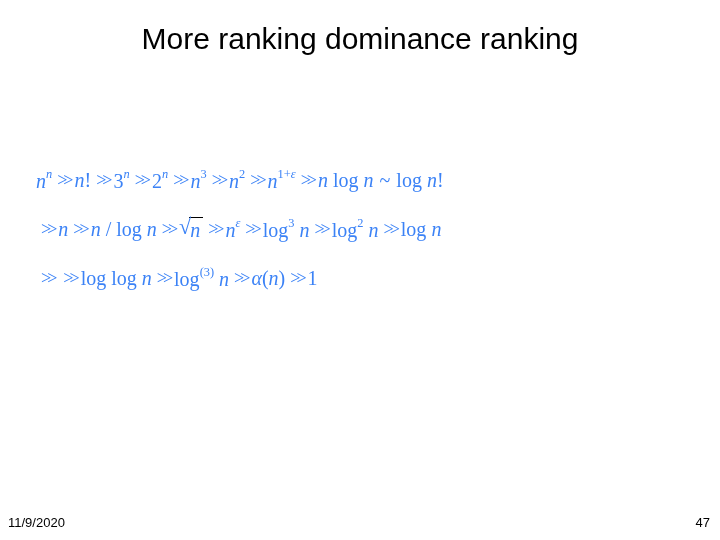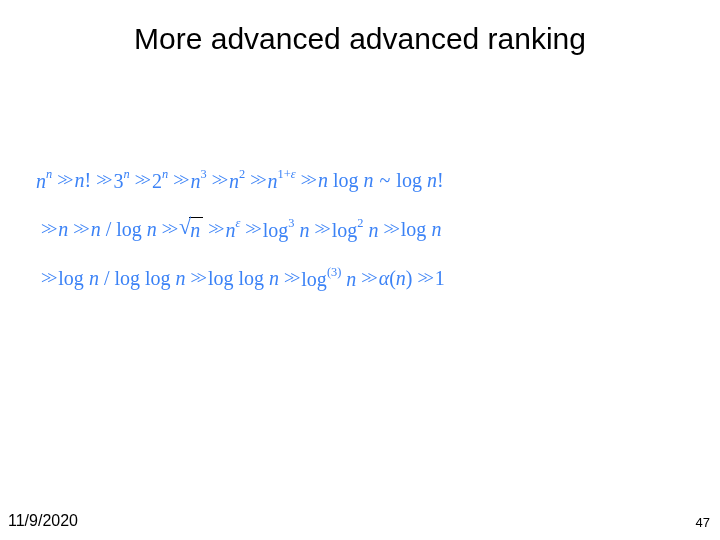--- a/index.html
+++ b/index.html
@@ -67,35 +67,35 @@
     .sqrt .radicand {
       border-top: 1px solid #000;
       padding: 0 3px 0 1px;
       margin-left: -2px;
       line-height: 1.2;
     }
     .footer-date {
       position: absolute;
       left: 8px;
       bottom: 10px;
-      font-size: 16px;
+      font-size: 13px;
       color: #000;
     }
     .footer-page {
       position: absolute;
       right: 10px;
       bottom: 10px;
       font-size: 13px;
       color: #000;
     }
   </style>
 </head>
 <body>
 
-<h1 class="title">More advanced advanced ranking</h1>
+<h1 class="title">More ranking dominance ranking</h1>
 
 <div class="math-block">
 
   <div class="math-line">
     <span><span class="ital">n</span><sup><span class="ital">n</span></sup></span>
     <span class="gg"></span>
     <span><span class="ital">n</span><span>!</span></span>
     <span class="gg"></span>
     <span><span>3</span><sup><span class="ital">n</span></sup></span>
     <span class="gg"></span>
@@ -127,21 +127,20 @@
     <span class="gg"></span>
     <span><span>log</span><sup><span>3</span></sup>&nbsp;<span class="ital">n</span></span>
     <span class="gg"></span>
     <span><span>log</span><sup><span>2</span></sup>&nbsp;<span class="ital">n</span></span>
     <span class="gg"></span>
     <span><span>log</span>&nbsp;<span class="ital">n</span></span>
   </div>
 
   <div class="math-line">
     <span class="gg"></span>
-    <span><span>log</span>&nbsp;<span class="ital">n</span>&nbsp;<span>/</span>&nbsp;<span>log log</span>&nbsp;<span class="ital">n</span></span>
     <span class="gg"></span>
     <span><span>log log</span>&nbsp;<span class="ital">n</span></span>
     <span class="gg"></span>
     <span><span>log</span><sup><span>(3)</span></sup>&nbsp;<span class="ital">n</span></span>
     <span class="gg"></span>
     <span><span class="ital">α</span><span>(</span><span class="ital">n</span><span>)</span></span>
     <span class="gg"></span>
     <span>1</span>
   </div>
 

